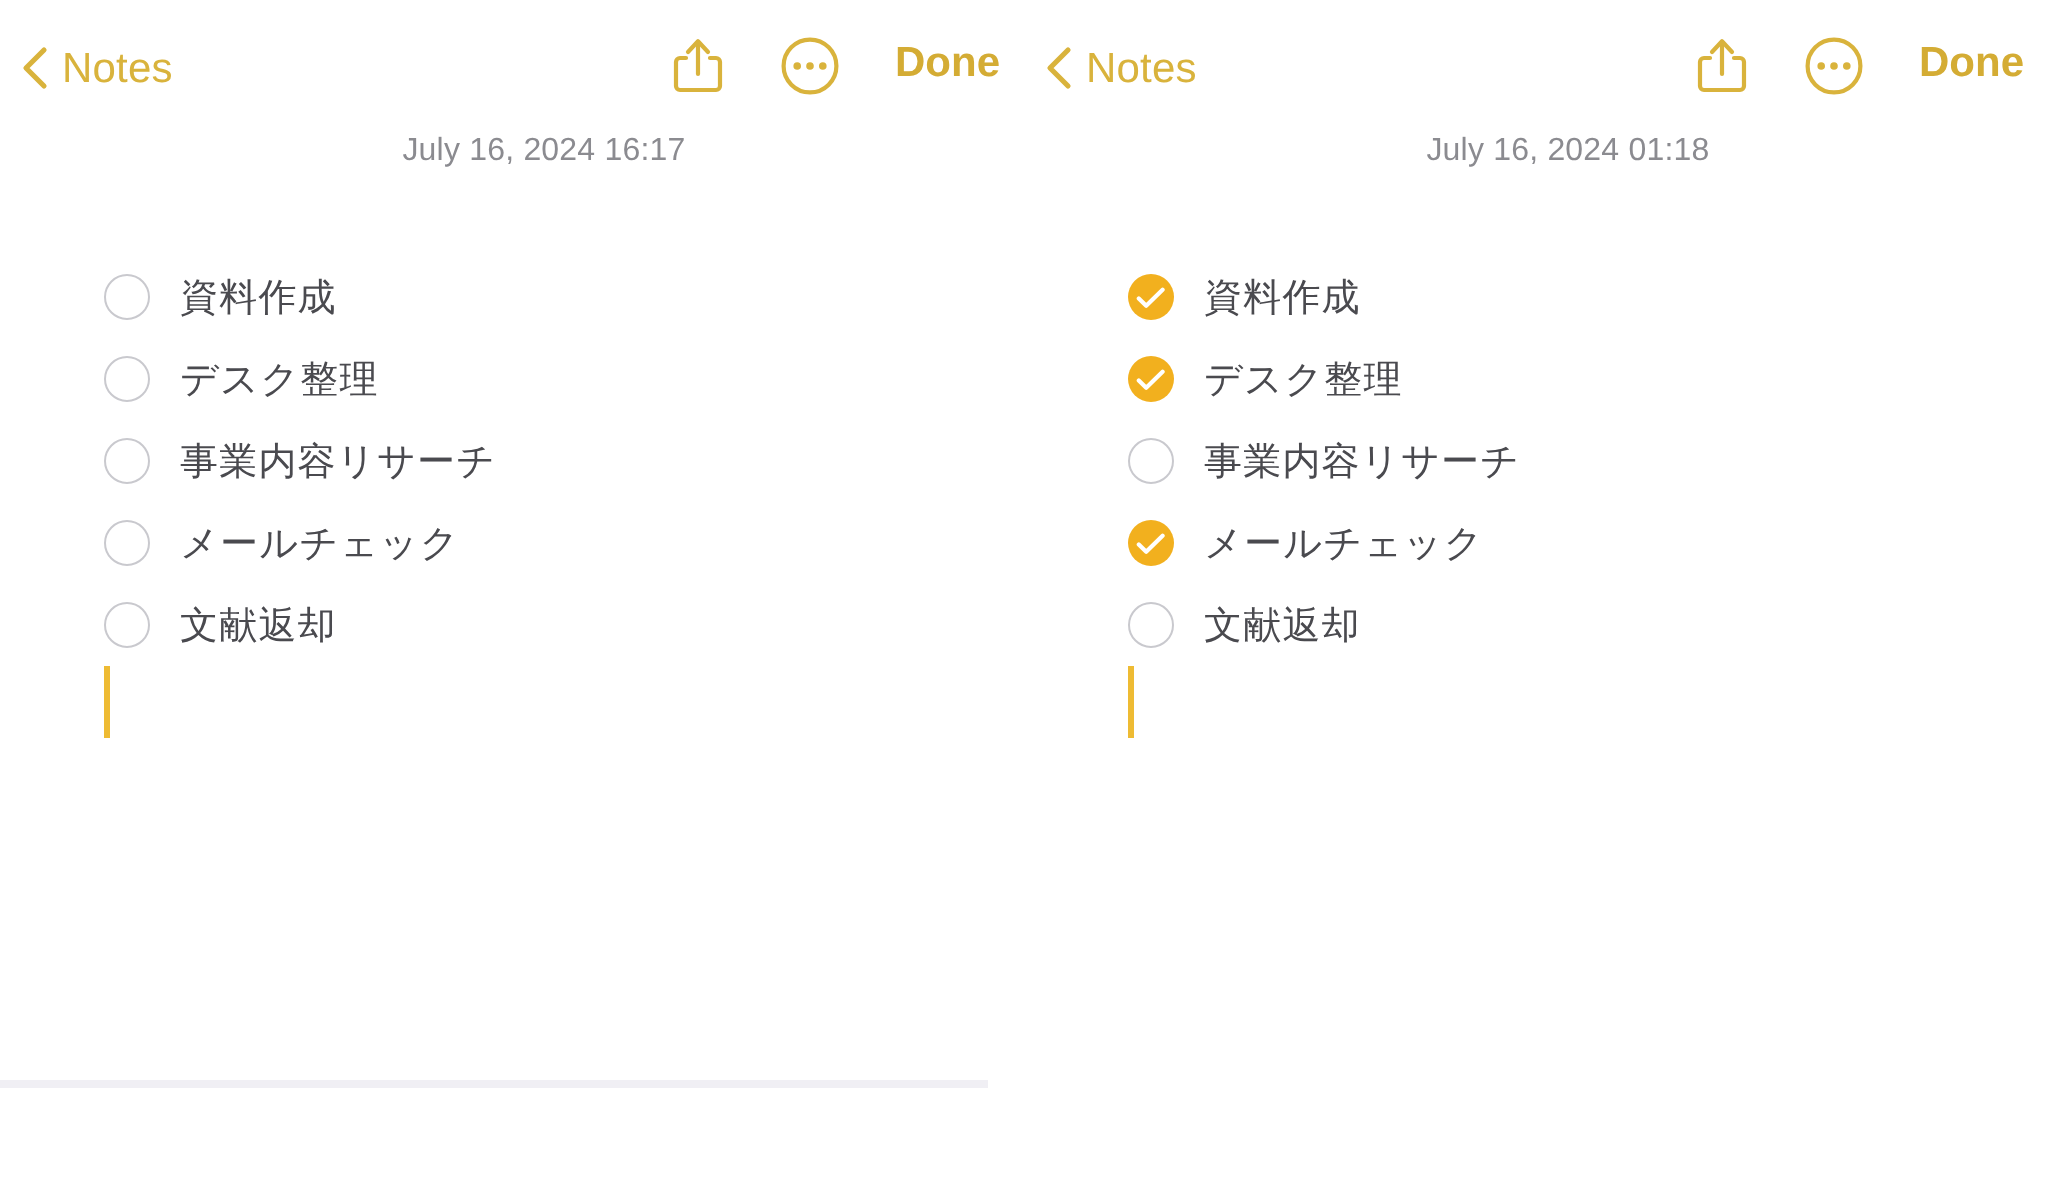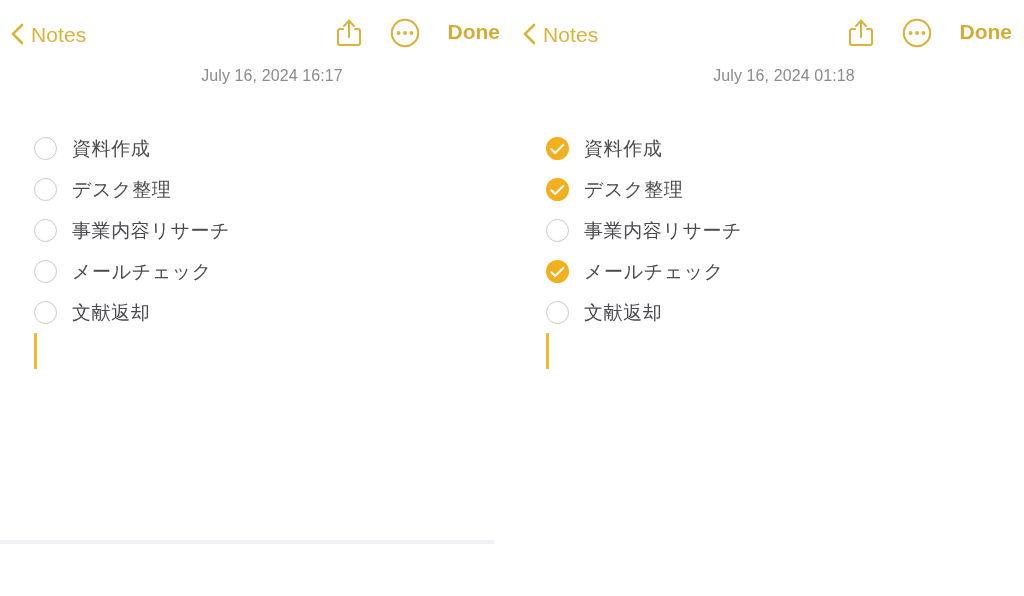--- a/index.html
+++ b/index.html
@@ -90,21 +90,21 @@
     width: 100%;
     text-align: center;
     font-size: 16px;
     color: #8b8b90;
     letter-spacing: 0.1px;
   }
 
   
   .checklist {
     position: absolute;
-    left: 34px;
+    left: 52px;
     top: 128px;
     width: 420px;
   }
   .check-row {
     display: flex;
     align-items: center;
     height: 41px;
     cursor: pointer;
   }
   .checkbox {

